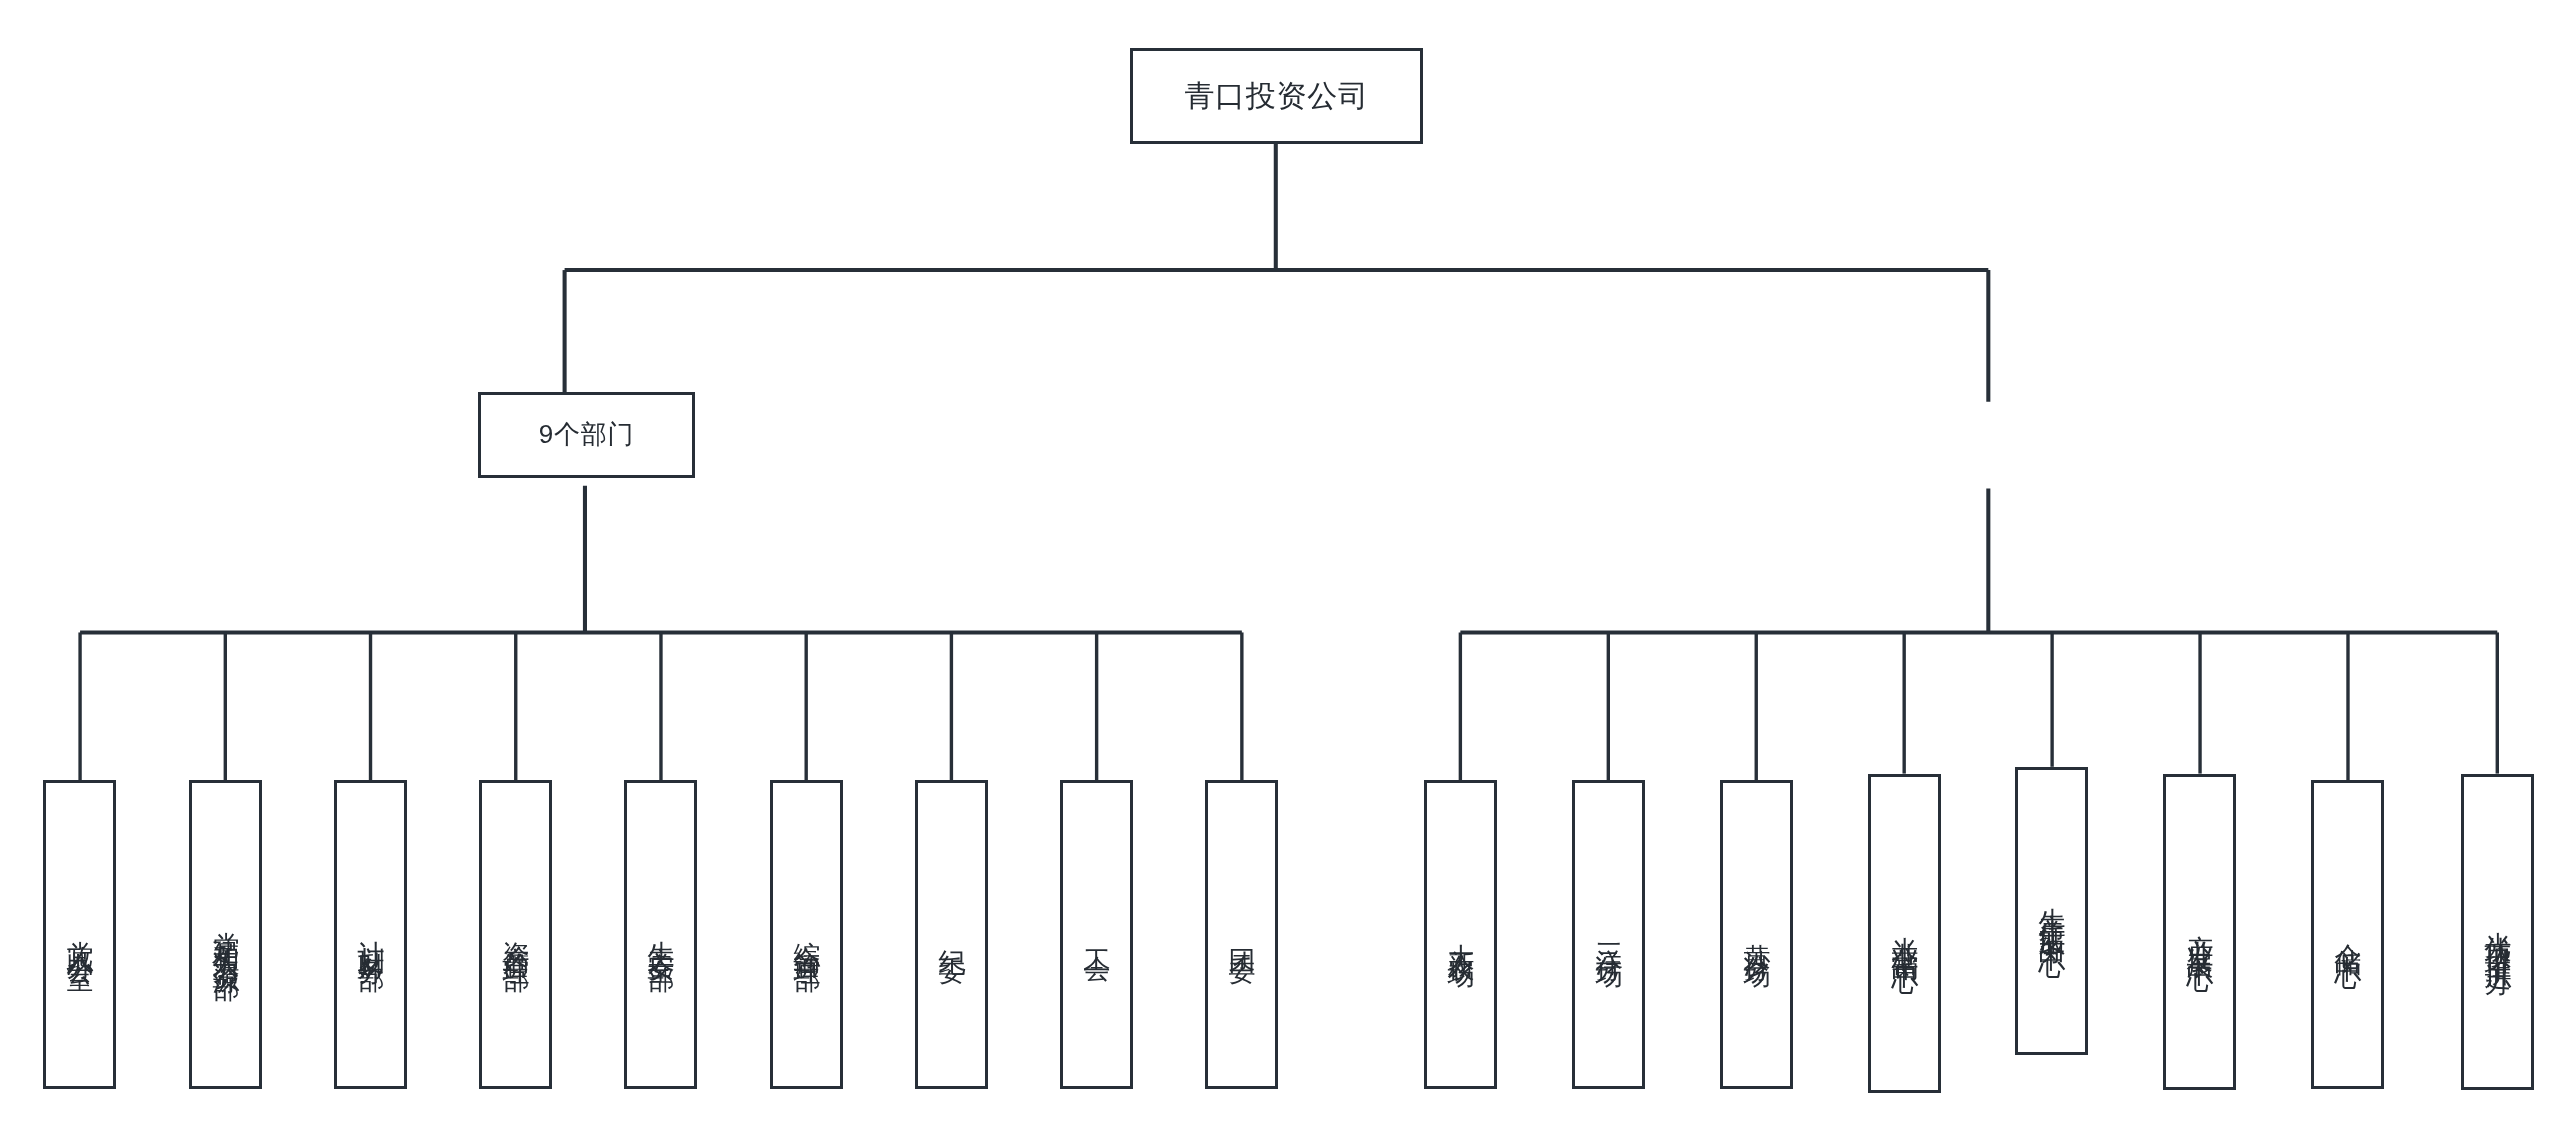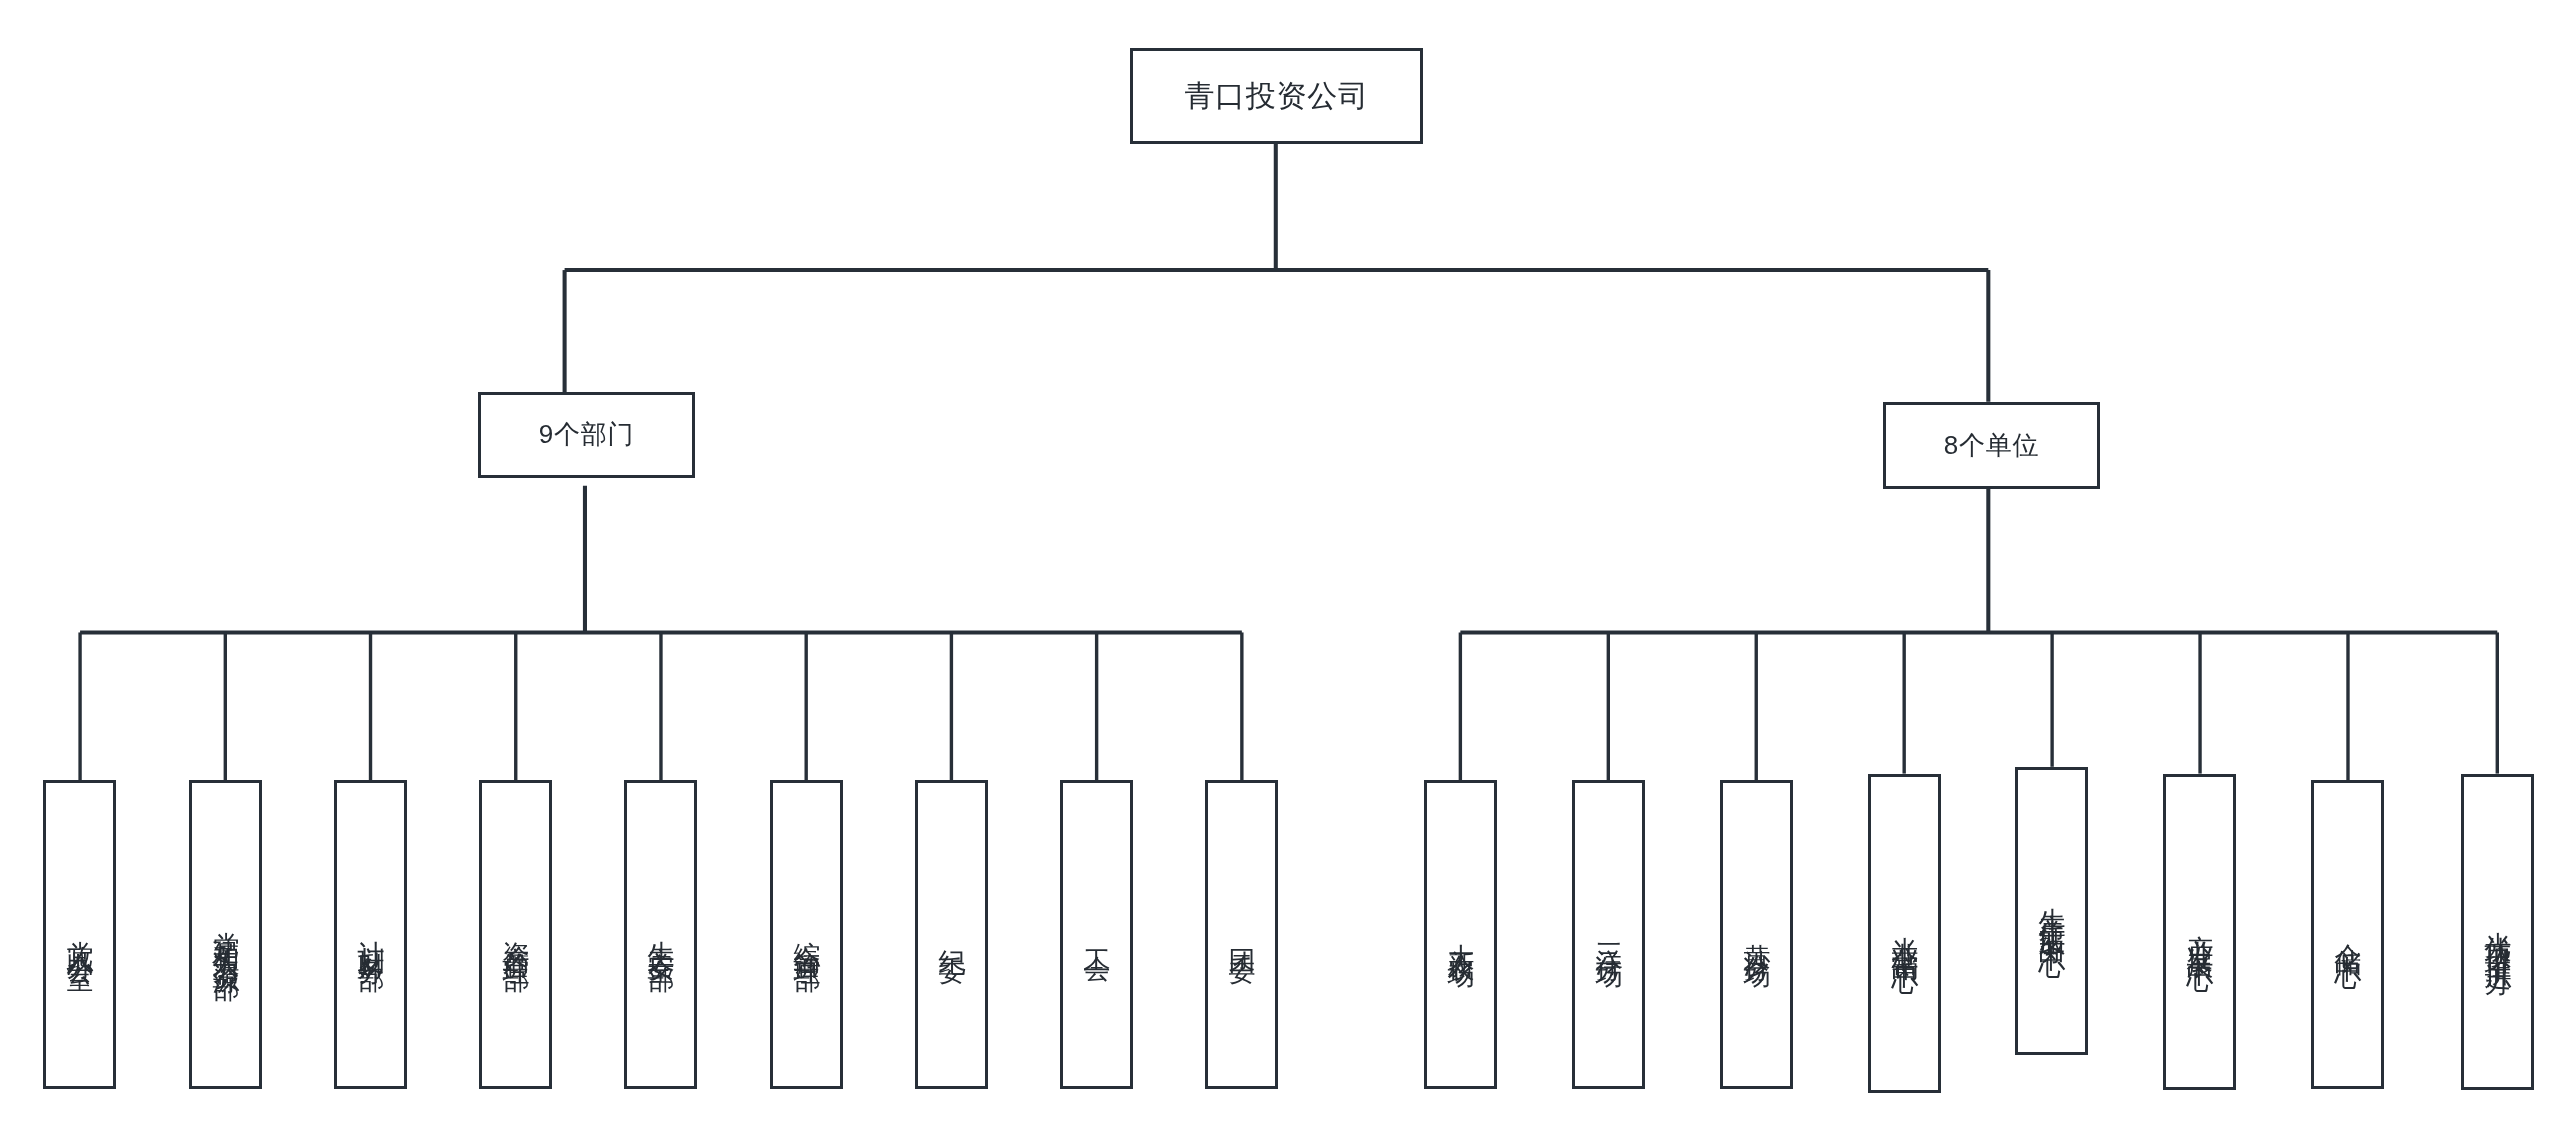--- a/index.html
+++ b/index.html
@@ -99,23 +99,20 @@
   </svg>
 
   <div class="node root horizontal" style="left:1130px;top:48px;width:293px;height:96px;">
     <span class="label">青口投资公司</span>
   </div>
 
   <div class="node mid horizontal" style="left:478px;top:392px;width:217px;height:86px;">
     <span class="label">9个部门</span>
   </div>
 
-  <div class="node mid horizontal" style="left:1883px;top:402px;width:217px;height:87px;">
-    <span class="label">8个单位</span>
-  </div>
 
   <div class="node vertical" style="left:43px;top:780px;width:73px;height:309px;">
     <span class="label" style="margin-top: 136px;">党政办公室</span>
   </div>
   <div class="node vertical" style="left:189px;top:780px;width:73px;height:309px;">
     <span class="label" style="margin-top: 127px;">党建和人力资源部</span>
   </div>
   <div class="node vertical" style="left:334px;top:780px;width:73px;height:309px;">
     <span class="label" style="margin-top: 136px;">计划财务部</span>
   </div>

